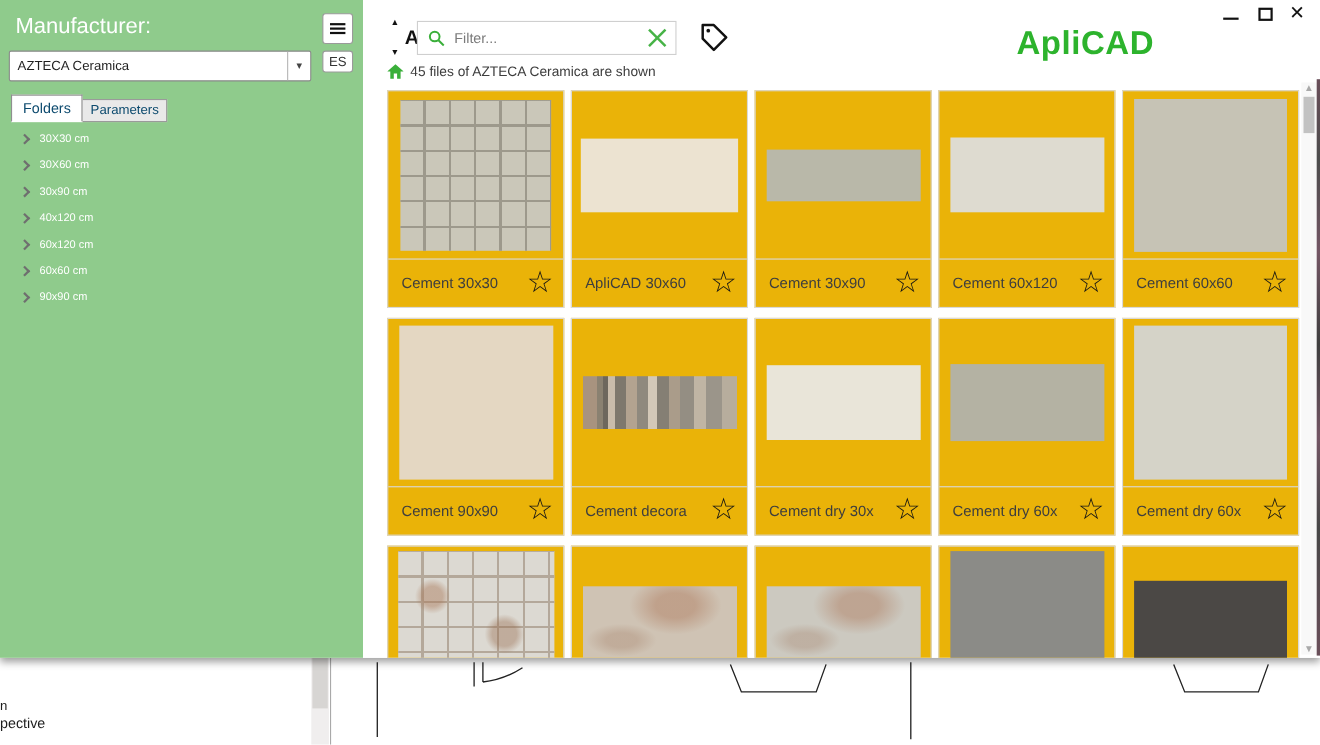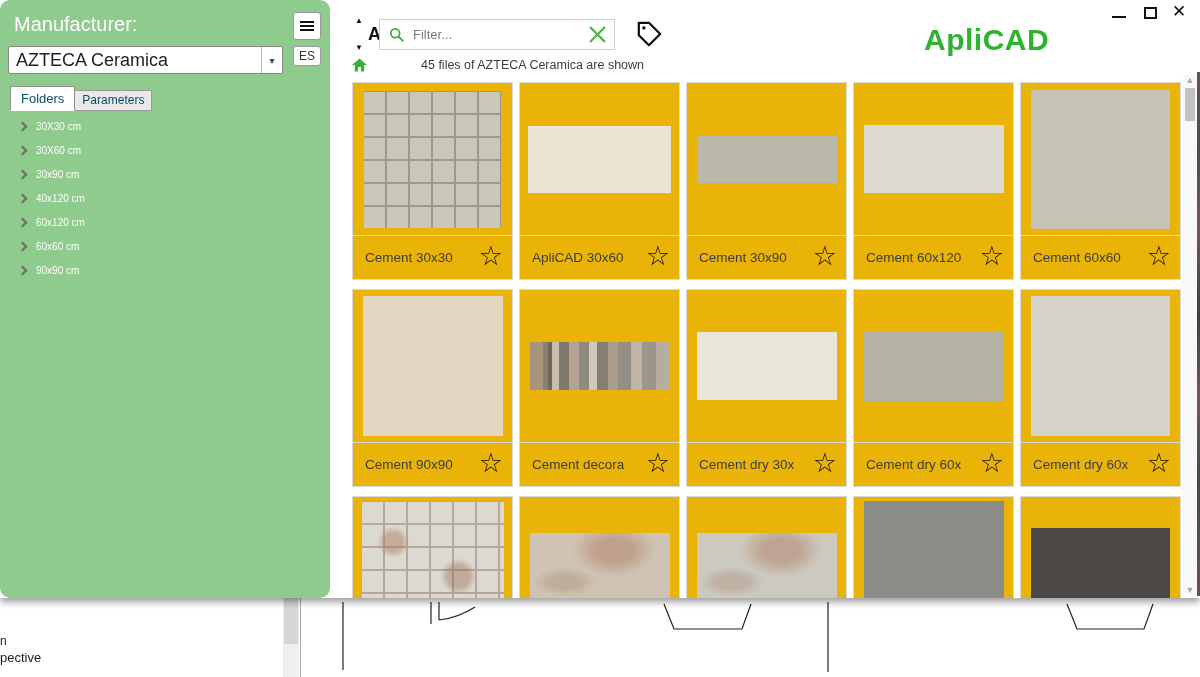--- a/index.html
+++ b/index.html
@@ -17,32 +17,32 @@
   .bg-frag.f1 { top:36px; font-size:12px; }
   .bg-frag.f2 { top:52px; font-size:13px; }
   .edge-noise { position:absolute; left:1197px; top:72px; width:3px; height:524px; z-index:30; opacity:.85;
     background:linear-gradient(180deg,#4f2f3c 0%,#2c2c2c 14%,#5a3748 30%,#1c1c1c 46%,#5a3748 62%,#262626 78%,#4f2f3c 100%); }
 
   
   .app-window { position:absolute; left:0; top:0; width:1200px; height:598px; display:flex;
                 background:#fff; box-shadow:0 4px 7px rgba(0,0,0,.38); z-index:10; }
 
   
-  .sidebar { position:relative; width:330px; flex:none; background:#8fcb8c;border-radius:10px; }
+  .sidebar { position:relative; width:330px; flex:none; background:#8fcb8c; }
   .sidebar-header { position:absolute; left:14px; top:13px; font-size:20px; color:#fff; }
   .menu-btn { position:absolute; left:293px; top:12px; width:28px; height:28px; background:#fff;
               border:1px solid #9a9a9a; border-radius:3px; display:flex; flex-direction:column;
               align-items:center; justify-content:center; cursor:pointer; }
   .menu-glyph i { display:block; width:14px; height:2px; background:#111; margin:2px 0; }
   .es-btn { position:absolute; left:293px; top:46px; width:28px; height:20px; background:#fff;
             border:1px solid #9a9a9a; border-radius:3px; font-size:12px; color:#333;
             display:flex; align-items:center; justify-content:center; cursor:pointer; }
   .combo { position:absolute; left:8px; top:46px; width:275px; height:28px; background:#fff;
            border:1px solid #8a8a8a; border-radius:2px; display:flex; align-items:stretch; }
-  .combo-value { flex:1; display:flex; align-items:center; padding-left:7px; font-size:18px; color:#1f1f1f; }
+  .combo-value { flex:1; display:flex; align-items:center; padding-left:7px; font-size:12px; color:#1f1f1f; }
   .combo-arrow-btn { width:21px; border-left:1px solid #b5b5b5; display:flex; align-items:center;
                      justify-content:center; font-size:10px; color:#444; cursor:pointer; }
   .tabs { position:absolute; left:10px; top:86px; display:flex; align-items:flex-end; }
   .tab { cursor:pointer; color:#0c4a6e; }
   .tab.active { background:#fff; border:1px solid #8f8f8f; border-bottom-color:#fff;
                 padding:4px 10px; font-size:13px; position:relative; z-index:2; }
   .tab.inactive { background:#e9e9e9; border:1px solid #9a9a9a; padding:2px 7px 3px; font-size:12px; margin-left:-1px; }
   .folder-list { position:absolute; left:0; top:114px; width:100%; }
   .folder-item { display:flex; align-items:center; height:24px; padding-left:19px; cursor:pointer; }
   .chev { width:7px; height:7px; border-right:2px solid #6f6f6f; border-bottom:2px solid #6f6f6f;
@@ -62,21 +62,21 @@
                   min-width:0; background:transparent; font-family:inherit; }
   .filter-input::placeholder { color:#7a7a7a; }
   .clear-btn { width:34px; flex:none; display:flex; align-items:center; justify-content:center; cursor:pointer; }
   .tag-btn { position:absolute; left:303px; top:17px; width:32px; height:32px; cursor:pointer;
              display:flex; align-items:center; justify-content:center; }
   .logo { position:absolute; left:594px; top:23px; font-size:30px; font-weight:bold; color:#2db32d; letter-spacing:.5px; }
   .win-min { position:absolute; left:782px; top:16px; width:14px; height:2px; background:#111; cursor:pointer; }
   .win-max { position:absolute; left:814px; top:7px; width:13px; height:12px; border:2px solid #111; cursor:pointer; }
   .win-close { position:absolute; left:842px; top:1px; font-size:17px; color:#111; cursor:pointer; line-height:22px; }
   .status { position:absolute; left:22px; top:58px; display:flex; align-items:center; gap:6px; }
-  .status-text { font-size:12.5px; color:#3d3d3d;margin-left:48px; }
+  .status-text { font-size:12.5px; color:#3d3d3d; }
 
   .tile-grid { position:absolute; left:22px; top:82px; display:grid;
                grid-template-columns:repeat(5,161px); grid-auto-rows:198px; column-gap:6px; row-gap:9px; }
   .card { background:#eab308; border:1px solid #d9d9d9; display:flex; flex-direction:column; cursor:pointer; }
   .card-img { height:152px; display:flex; align-items:center; justify-content:center; overflow:hidden; flex:none; }
   .tile { flex:none; }
   .card-label { border-top:1px solid #d9d9d9; flex:1; display:flex; align-items:center; padding:0 9px 0 12px; }
   .card-name { flex:1; font-size:13.5px; color:#3e3e3e; white-space:nowrap; overflow:hidden; }
   .star { font-size:27px; color:#141414; line-height:1; margin-top:-3px; cursor:pointer; }
 

